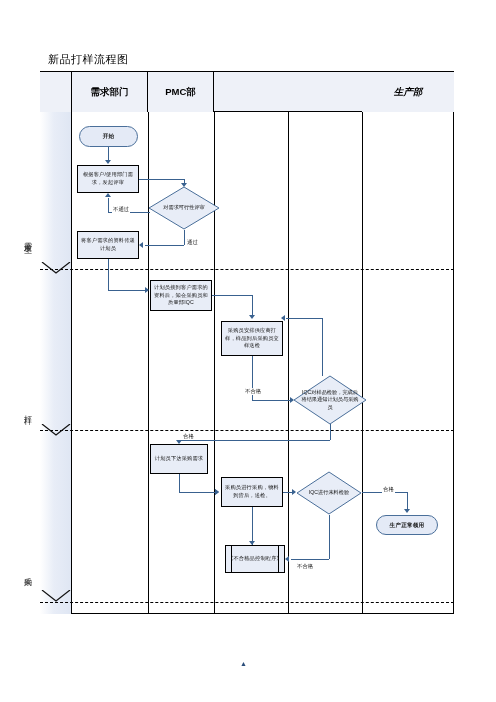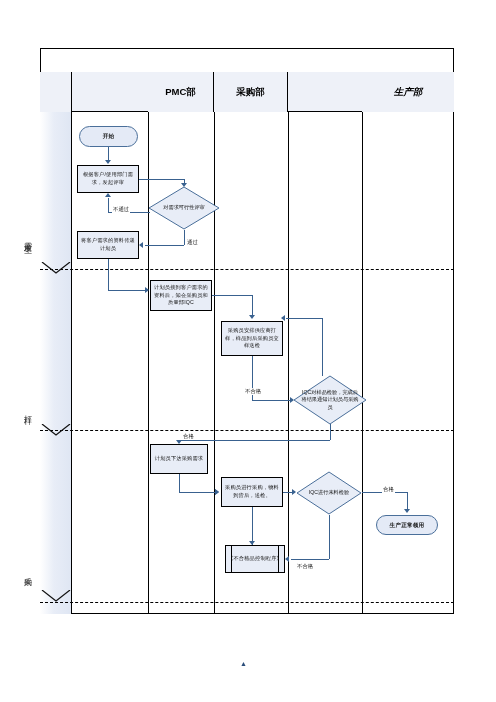--- a/index.html
+++ b/index.html
@@ -209,25 +209,28 @@
     font-size: 7px;
     color: #2a4d7a;
   }
 </style>
 </head>
 <body>
 
 <div id="page">
 
   <div class="frame"></div>
+  <div class="title-bar">
+    <div class="title-text">新品打样流程图</div>
+  </div>
 
   <div class="header-band"></div>
   <div class="phase-head"></div>
+  <div class="col-head" style="left:72px; width:76px;">需求部门</div>
   <div class="col-head" style="left:148px; width:66px;text-align:right;">PMC部</div>
-  <div class="col-head" style="left:214px; width:74px;">采购部</div>
   <div class="col-head" style="left:362px; width:92px; border-right:none;font-style:italic;">生产部</div>
 
   <div class="phase-col"></div>
 
   <div class="lane-sep" style="left:148px; top:112px; height:502px;"></div>
   <div class="lane-sep" style="left:214px; top:112px; height:502px;"></div>
   <div class="lane-sep" style="left:288px; top:112px; height:502px;"></div>
   <div class="lane-sep" style="left:362px; top:112px; height:502px;"></div>
 
   <div class="phase-sep" style="left:40px; top:269px; width:414px;"></div>

